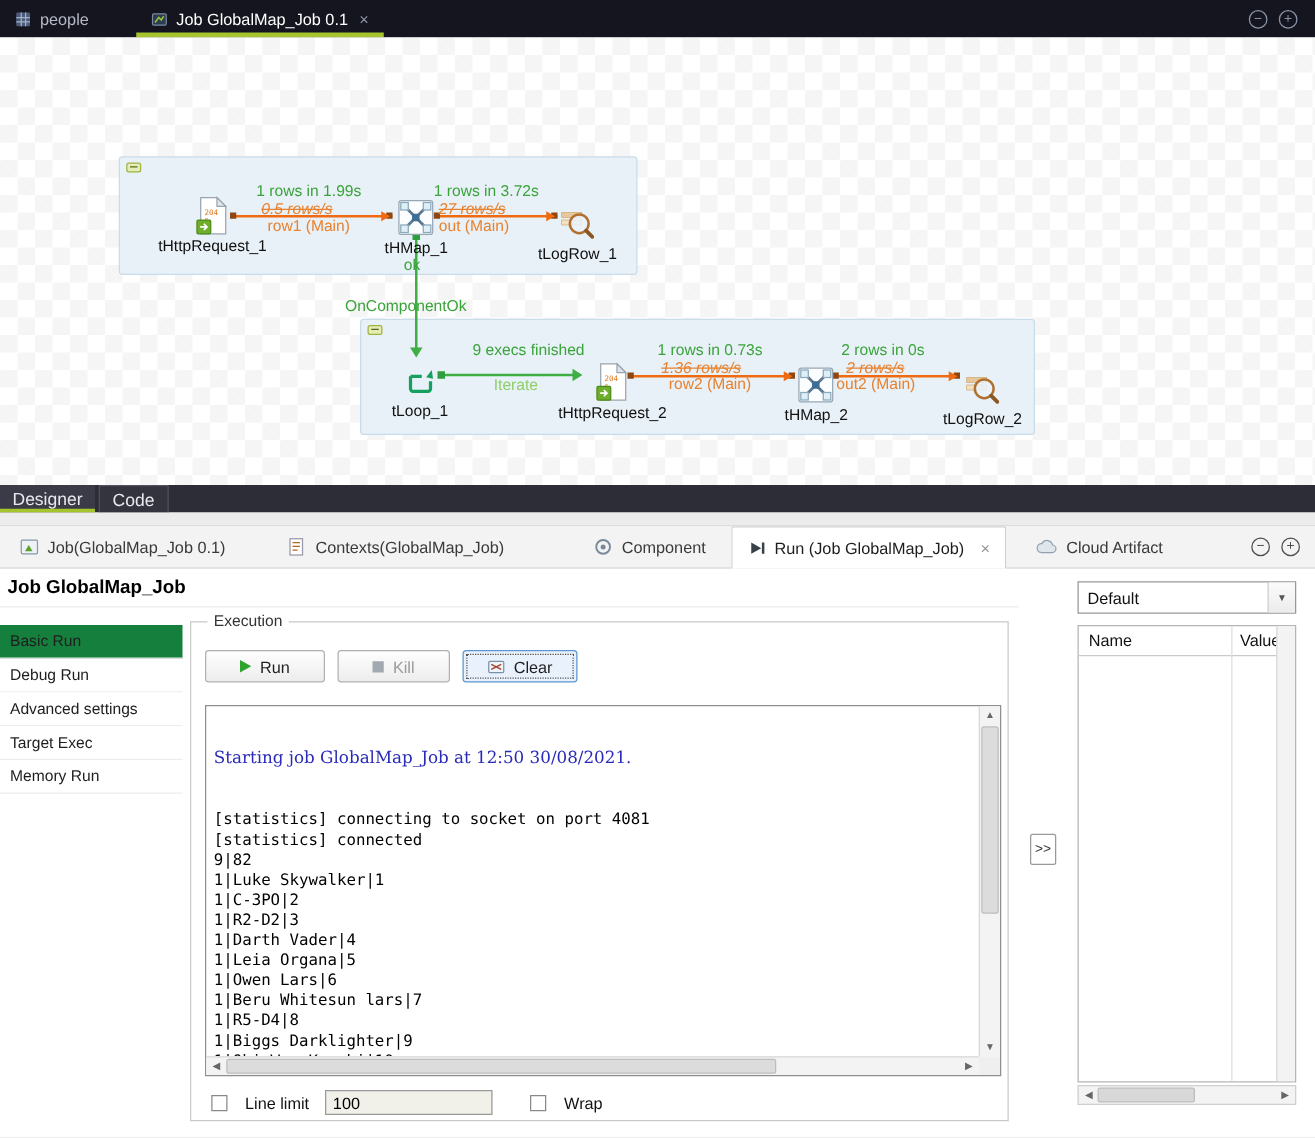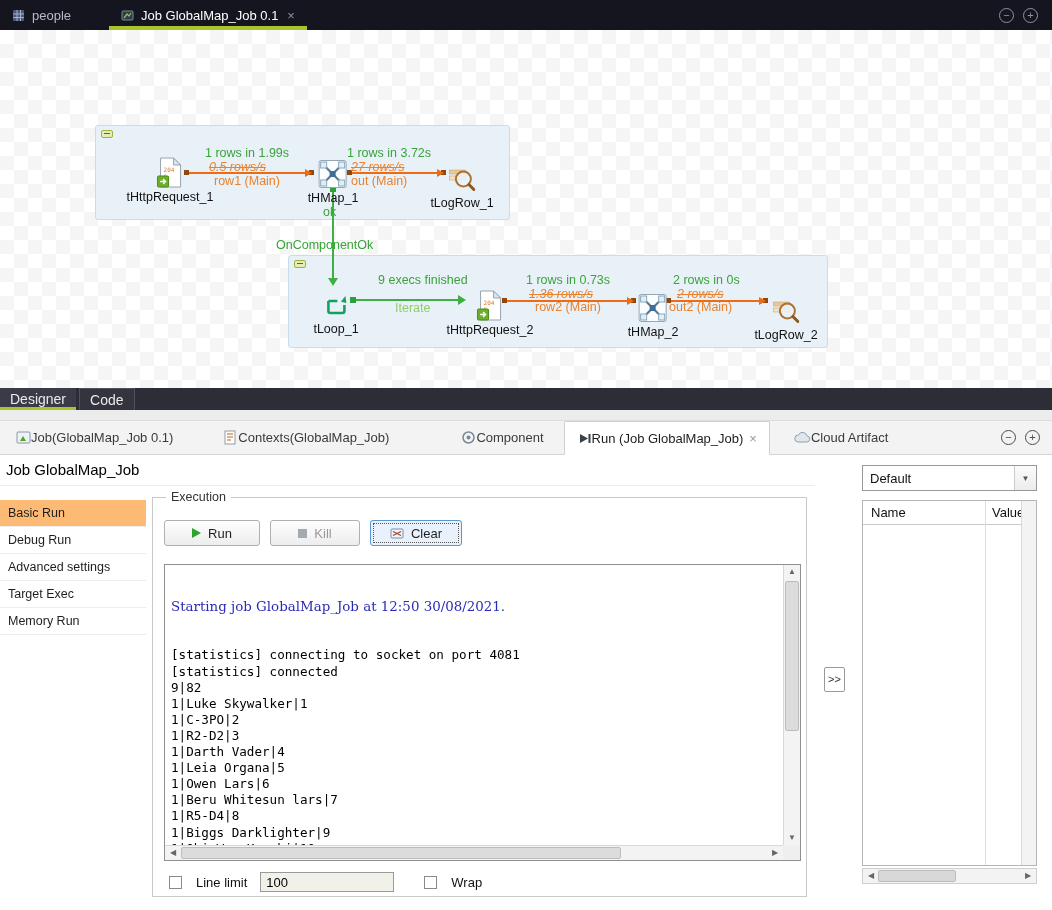--- a/index.html
+++ b/index.html
@@ -44,33 +44,33 @@
   #viewtabs{position:absolute;left:0;top:388px;width:1052px;height:22px;background:#2d2d38;display:flex;align-items:stretch;color:#e9e9ee;font-size:14px}
   .vtab{padding:0 10px;display:flex;align-items:center;position:relative;cursor:pointer}
   .vtab.designer{background:#3b3b47}
   .vtab.designer::after{content:"";position:absolute;left:0;right:0;bottom:0;height:3px;background:#a6c42c}
   .vtab.code{background:#34343f;border:1px solid #50505e;border-bottom:none;margin-left:3px}
 
   #gap{position:absolute;left:0;top:410px;width:1052px;height:11px;background:#ececec;border-bottom:1px solid #dcdcdc}
 
   
   #paneltabs{position:absolute;left:0;top:421px;width:1052px;height:34px;background:#f3f3f3;border-bottom:1px solid #d4d4d4;display:flex;align-items:stretch;font-size:13px;color:#3a3a3a}
-  .ptab{display:flex;align-items:center;padding:0 12px;cursor:pointer;white-space:nowrap}
+  .ptab{display:flex;align-items:center;gap:7px;padding:0 12px;cursor:pointer;white-space:nowrap}
   .ptab.active{background:#fff;border:1px solid #cfcfcf;border-bottom:1px solid #fff;border-radius:2px 2px 0 0;margin-bottom:-1px;color:#1d1d1d}
   .pclose{color:#979797;margin-left:6px}
   .pwin{margin-left:auto;display:flex;gap:9px;align-items:center;padding-right:12px}
   .circle.dark{border-color:#4d4d4d;color:#4d4d4d}
 
   
   #lower{position:absolute;left:0;top:455px;width:1052px;height:455px;background:#fff}
-  #job-title{position:absolute;left:6px;top:6px;font-size:15px;font-weight:normal;color:#000}
+  #job-title{position:absolute;left:6px;top:6px;font-size:15px;font-weight:bold;color:#000}
   #title-rule{position:absolute;left:0;top:30px;width:815px;height:1px;background:#ececec}
   #runsidebar{position:absolute;left:0;top:45px;width:146px}
   .sitem{height:27px;line-height:27px;padding-left:8px;font-size:12.5px;color:#1e1e1e;border-bottom:1px solid #ededed;background:#fff;cursor:pointer}
-  .sitem.sel{background:#fdba74}
+  .sitem.sel{background:#15803d}
 
   #execbox{position:absolute;left:152px;top:42px;width:655px;height:400px;border:1px solid #c9c9c9}
   #execlegend{position:absolute;left:13px;top:-8px;background:#fff;padding:0 5px;font-size:12.5px;color:#333}
   .btnrow{position:absolute;left:11px;top:22px;display:flex;gap:10px}
   .btn{width:96px;height:26px;border:1px solid #b0b0b0;border-radius:3px;background:linear-gradient(#fefefe,#ededed);display:flex;align-items:center;justify-content:center;gap:7px;font-size:13px;color:#1f1f1f;cursor:pointer}
   .btn.kill{width:90px;color:#9a9a9a}
   .btn.clear{width:92px;background:#e9f2fc;border:1px solid #5a96d0;outline:1px dotted #555;outline-offset:-4px}
   .play-icon{width:0;height:0;border-left:9px solid #2ea32e;border-top:5px solid transparent;border-bottom:5px solid transparent}
   .stop-icon{width:9px;height:9px;background:#a3a9b0}
 

